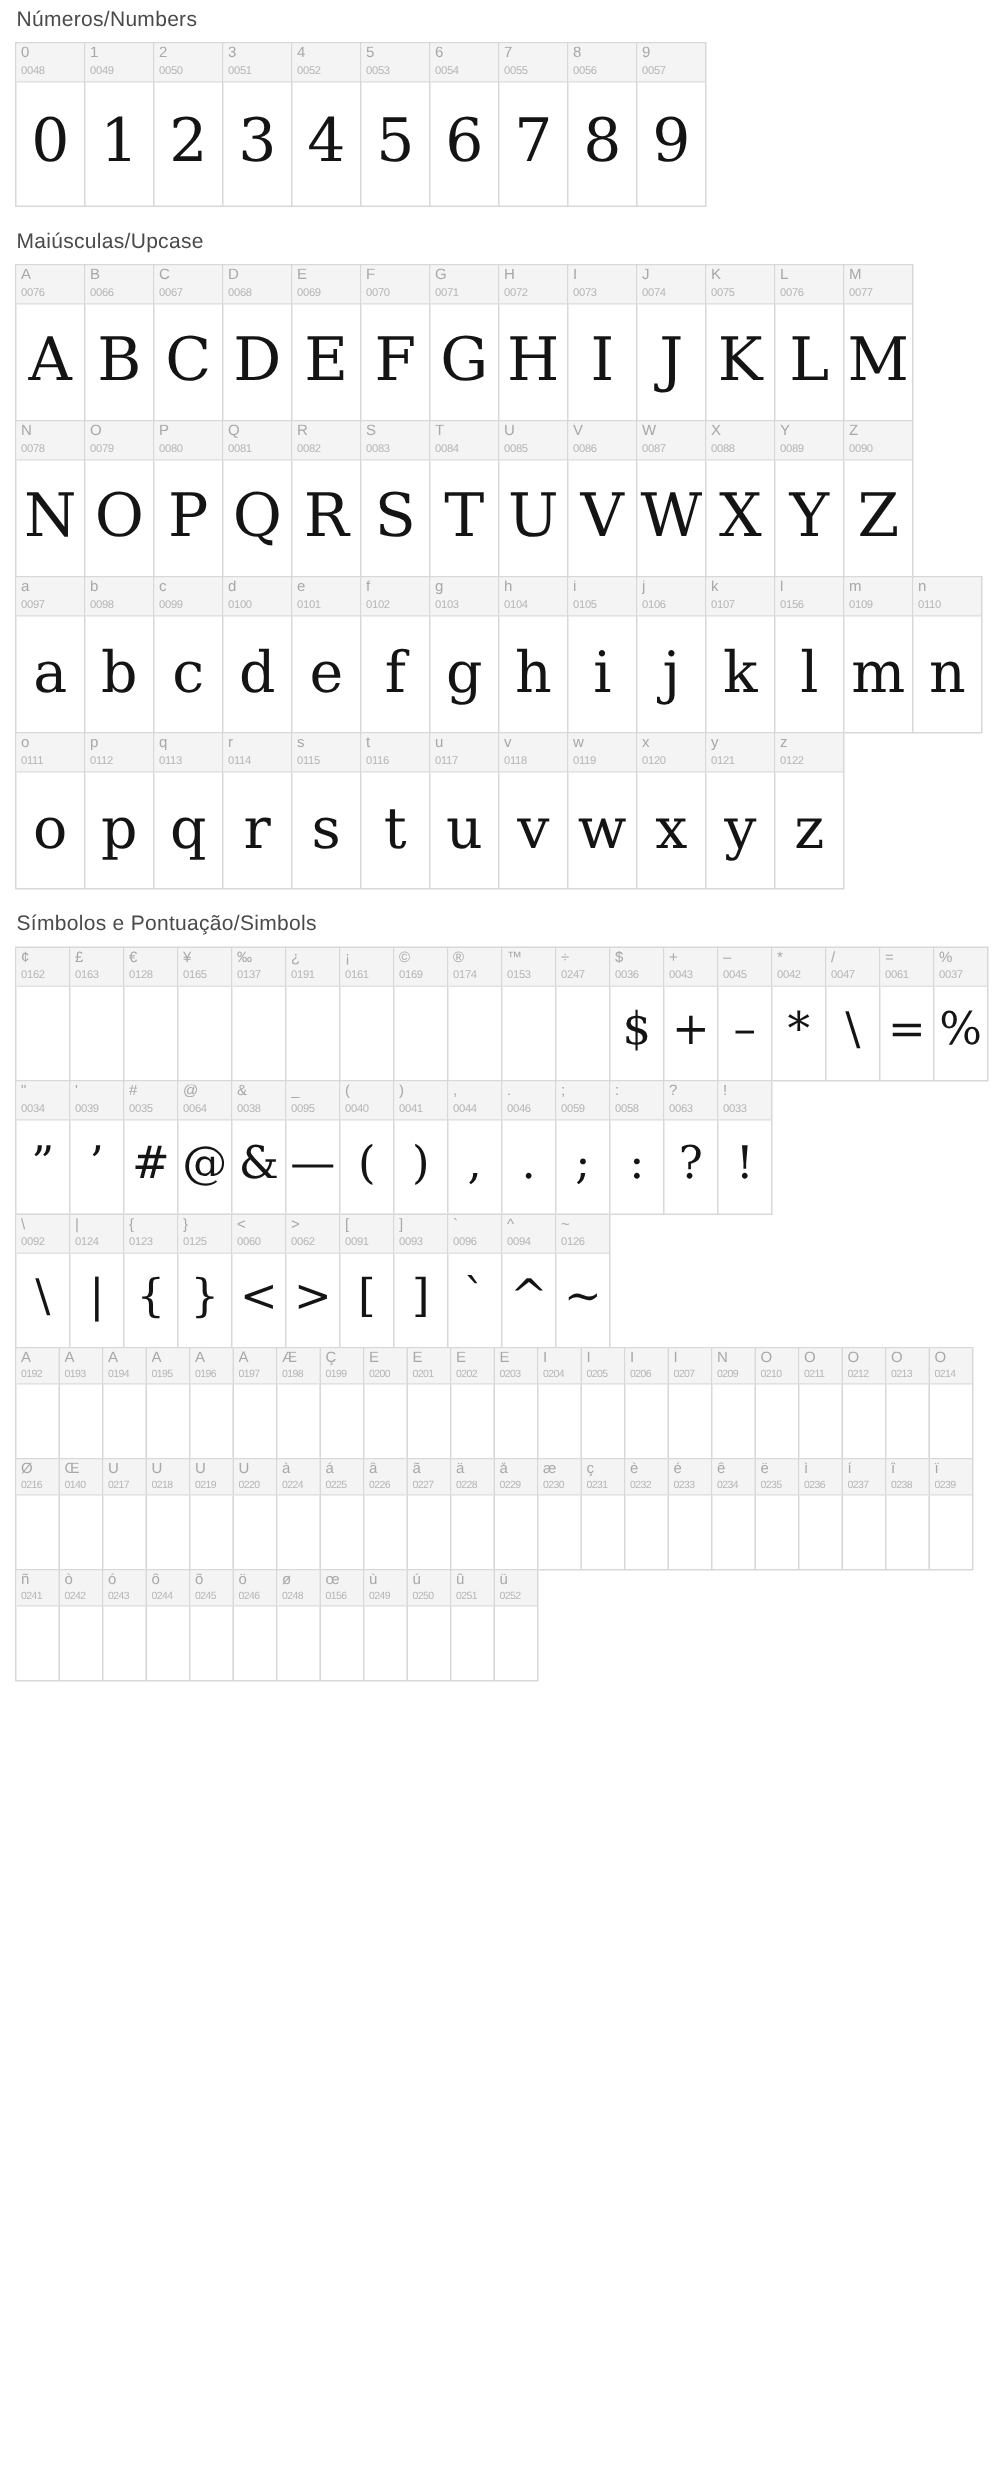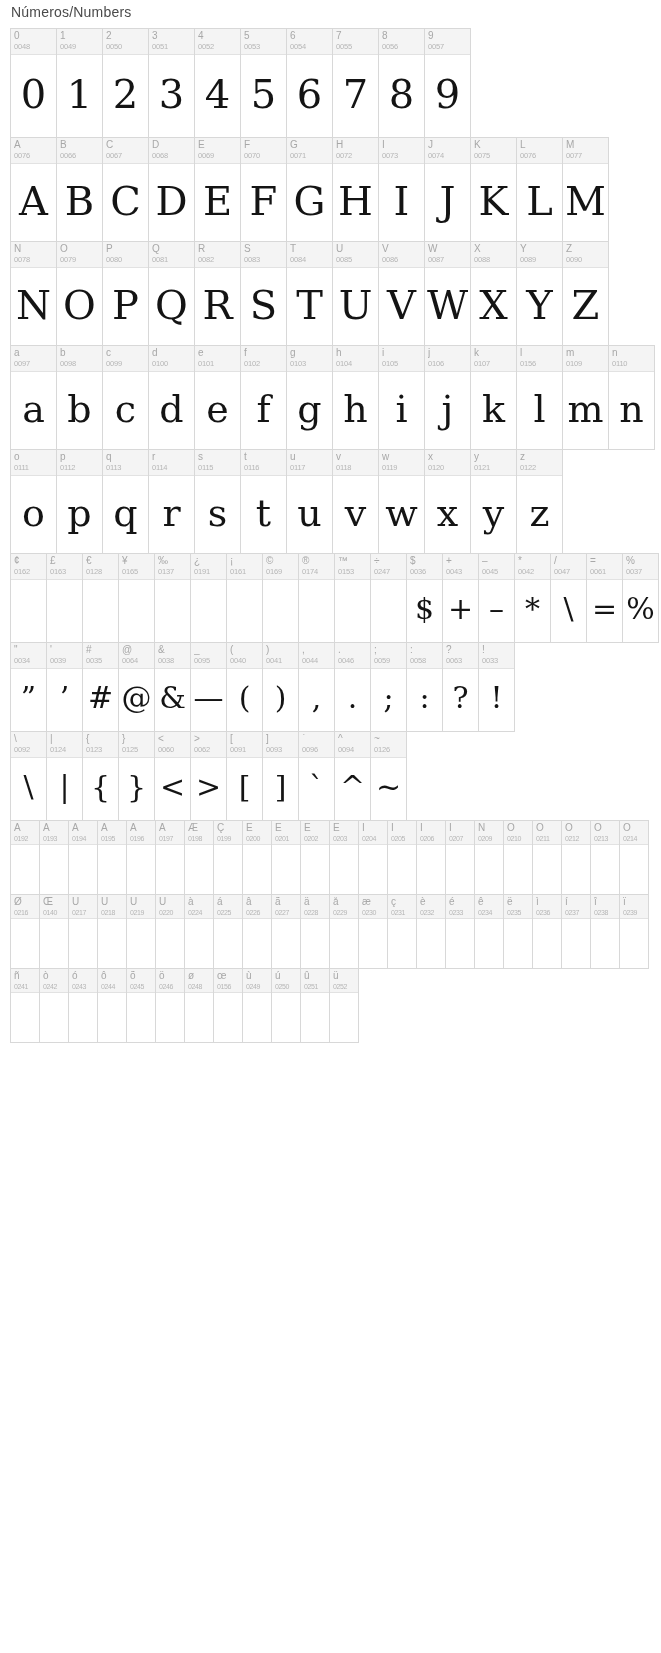--- a/index.html
+++ b/index.html
@@ -176,20 +176,21 @@
         </div>
         <div class="cell">
           <div class="meta">
             <span class="chr">9</span>
             <span class="code">0057</span>
           </div>
           <div class="glyph">9</div>
         </div>
       </div>
     </div>
+    <div class="section-title">Maiúsculas/Upcase</div>
     <div class="grid g-upper">
       <div class="row">
         <div class="cell">
           <div class="meta">
             <span class="chr">A</span>
             <span class="code">0076</span>
           </div>
           <div class="glyph">A</div>
         </div>
         <div class="cell">
@@ -552,20 +553,21 @@
         </div>
         <div class="cell">
           <div class="meta">
             <span class="chr">z</span>
             <span class="code">0122</span>
           </div>
           <div class="glyph">z</div>
         </div>
       </div>
     </div>
+    <div class="section-title">Símbolos e Pontuação/Simbols</div>
     <div class="grid g-sym">
       <div class="row">
         <div class="cell empty">
           <div class="meta">
             <span class="chr">¢</span>
             <span class="code">0162</span>
           </div>
           <div class="glyph"></div>
         </div>
         <div class="cell empty">

